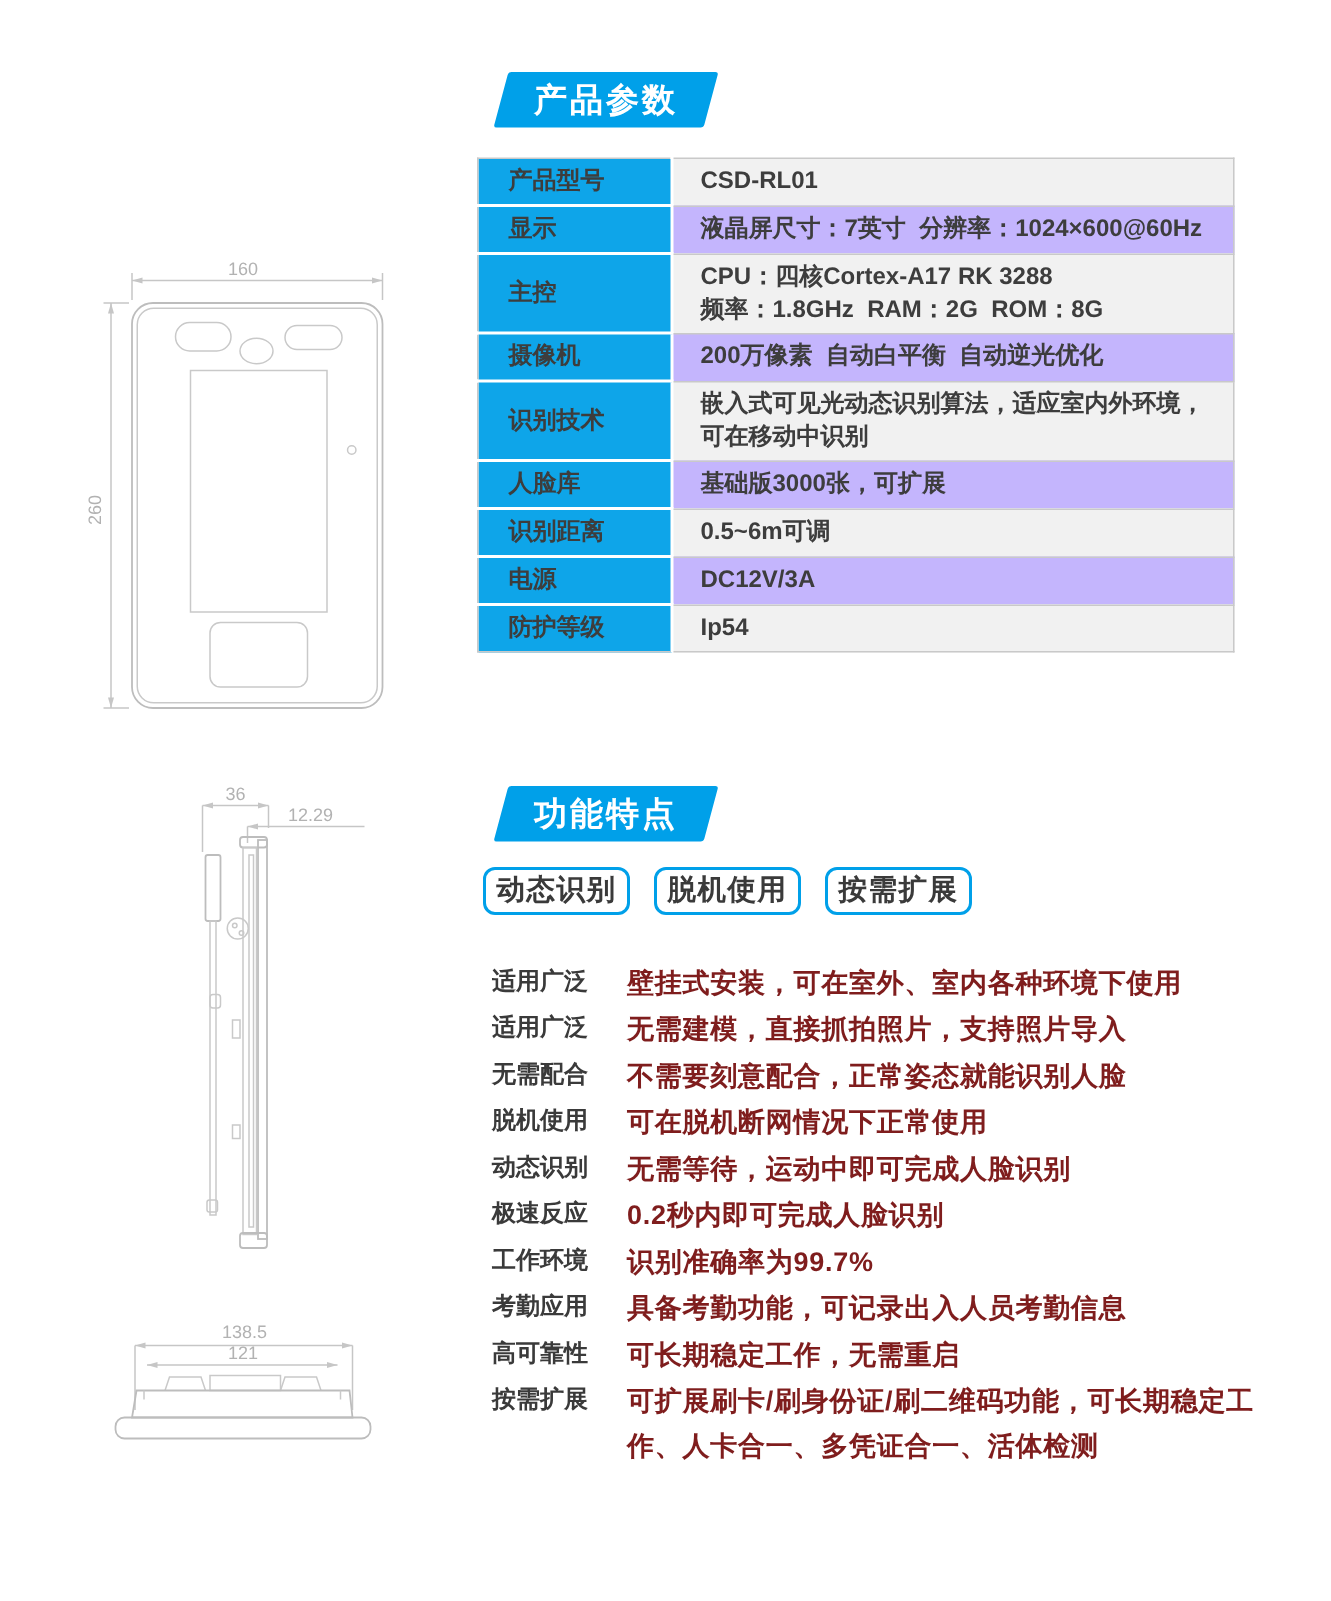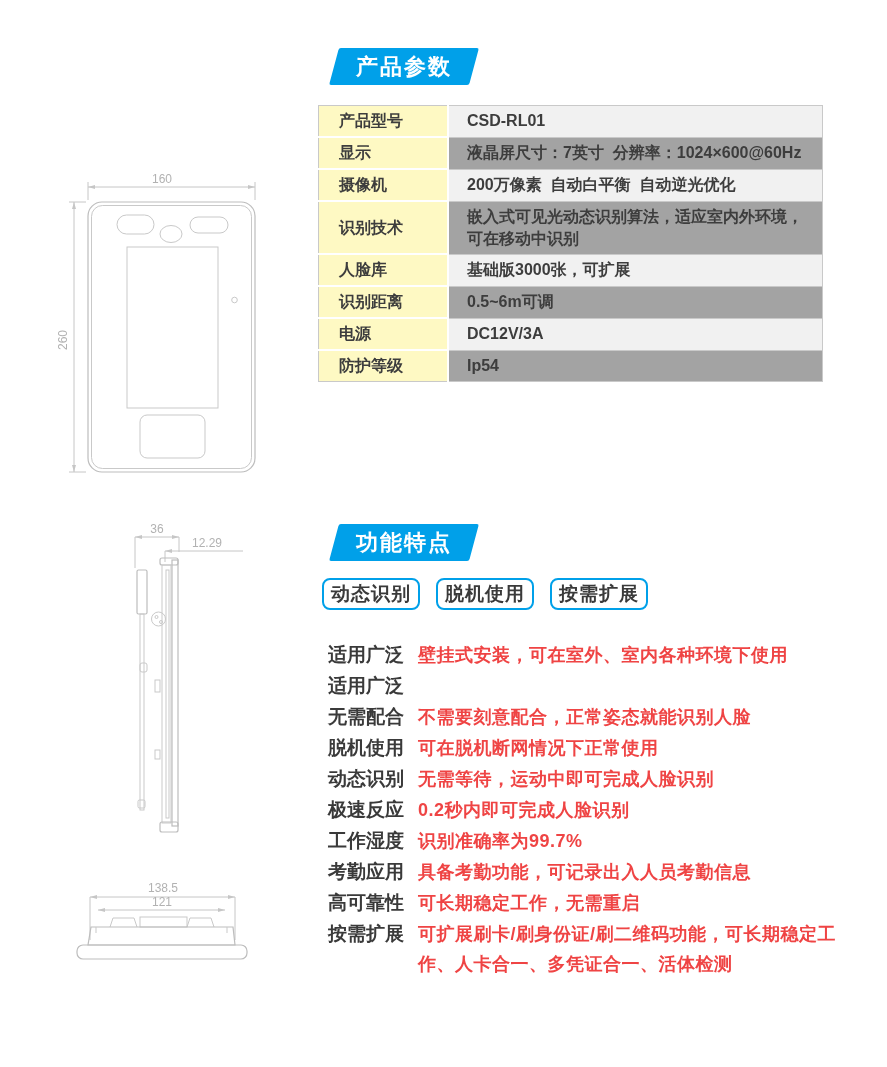--- a/index.html
+++ b/index.html
@@ -22,51 +22,51 @@
   .badge-params{left:334px;top:48px;}
   .badge-features{left:334px;top:524px;}
 
   
   .spec-table{
     position:absolute;left:318px;top:105px;width:505px;
     border-collapse:collapse;table-layout:fixed;
   }
   .spec-table,.spec-table td{border:1px solid #c9c9c9;}
   .spec-table th{
-    width:102px;background:#fef9c3;text-align:left;vertical-align:middle;
+    width:102px;background:#0ea5e9;text-align:left;vertical-align:middle;
     padding:4px 6px 4px 20px;font-size:16px;font-weight:bold;color:#3d3d3d;
     border-bottom:2px solid #ffffff;border-right:2px solid #ffffff;line-height:22px;
   }
   .spec-table tr:first-child th{border-top:1px solid #c9c9c9;}
   .spec-table tr:last-child th{border-bottom:1px solid #c9c9c9;}
   .spec-table th:first-child{border-left:1px solid #c9c9c9;}
   .spec-table td{
     padding:4px 12px 4px 18px;font-size:16px;font-weight:bold;color:#3d3d3d;
-    line-height:22px;vertical-align:middle;background:#a3a3a3;
+    line-height:22px;vertical-align:middle;background:#c4b5fd;
   }
   .spec-table td div{white-space:pre-wrap;}
   .spec-table tr:nth-child(odd) td{background:#f1f1f1;}
 
   
   .tags{position:absolute;left:322px;top:578px;display:flex;gap:16px;}
   .tag{
     border:2px solid #00A0E9;border-radius:8px;background:#fff;
     padding:2px 7px;font-size:19px;font-weight:bold;color:#3a3a3a;
     line-height:24px;letter-spacing:1px;
   }
 
   
   .features{position:absolute;left:328px;top:640px;width:522px;}
   .feat{display:flex;margin-bottom:1px;}
   .feat-label{
-    flex:0 0 76px;margin-right:14px;font-size:19px;font-weight:bold;
+    flex:0 0 76px;margin-right:14px;font-size:16px;font-weight:bold;
     color:#3a3a3a;line-height:30px;white-space:nowrap;
   }
   .feat-desc{
-    flex:1;max-width:432px;font-size:18px;color:#ef4444;line-height:30px;
+    flex:1;max-width:432px;font-size:18px;color:#7f1d1d;line-height:30px;
     font-weight:bold;letter-spacing:0.5px;
   }
 
   
   .drawing{position:absolute;}
   .d-front{left:55px;top:168px;}
   .d-side{left:95px;top:520px;}
   .d-bottom{left:50px;top:878px;}
   .drawing text{fill:#b2b2b2;font-size:12px;font-family:"Liberation Sans",sans-serif;}
   .dl{stroke:#c6c6c6;stroke-width:1;fill:none;}
@@ -93,20 +93,27 @@
           </td>
       </tr>
       <tr>
         <th>显示</th>
         <td>
             <div>液晶屏尺寸：7英寸  分辨率：1024×600@60Hz</div>
             <div></div>
           </td>
       </tr>
       <tr>
+        <th>主控</th>
+        <td>
+            <div>CPU：四核Cortex-A17 RK 3288</div>
+            <div>频率：1.8GHz  RAM：2G  ROM：8G</div>
+          </td>
+      </tr>
+      <tr>
         <th>摄像机</th>
         <td>
             <div>200万像素  自动白平衡  自动逆光优化</div>
             <div></div>
           </td>
       </tr>
       <tr>
         <th>识别技术</th>
         <td>
             <div>嵌入式可见光动态识别算法，适应室内外环境，可在移动中识别</div>
@@ -214,39 +221,40 @@
     <div class="tag">按需扩展</div>
   </div>
 
   <div class="features">
     <div class="feat">
       <div class="feat-label">适用广泛</div>
       <div class="feat-desc">壁挂式安装，可在室外、室内各种环境下使用</div>
     </div>
     <div class="feat">
       <div class="feat-label">适用广泛</div>
+      <div class="feat-desc">无需建模，直接抓拍照片，支持照片导入</div>
     </div>
     <div class="feat">
       <div class="feat-label">无需配合</div>
       <div class="feat-desc">不需要刻意配合，正常姿态就能识别人脸</div>
     </div>
     <div class="feat">
       <div class="feat-label">脱机使用</div>
       <div class="feat-desc">可在脱机断网情况下正常使用</div>
     </div>
     <div class="feat">
       <div class="feat-label">动态识别</div>
       <div class="feat-desc">无需等待，运动中即可完成人脸识别</div>
     </div>
     <div class="feat">
       <div class="feat-label">极速反应</div>
       <div class="feat-desc">0.2秒内即可完成人脸识别</div>
     </div>
     <div class="feat">
-      <div class="feat-label">工作湿度</div>
+      <div class="feat-label">工作环境</div>
       <div class="feat-desc">识别准确率为99.7%</div>
     </div>
     <div class="feat">
       <div class="feat-label">考勤应用</div>
       <div class="feat-desc">具备考勤功能，可记录出入人员考勤信息</div>
     </div>
     <div class="feat">
       <div class="feat-label">高可靠性</div>
       <div class="feat-desc">可长期稳定工作，无需重启</div>
     </div>

